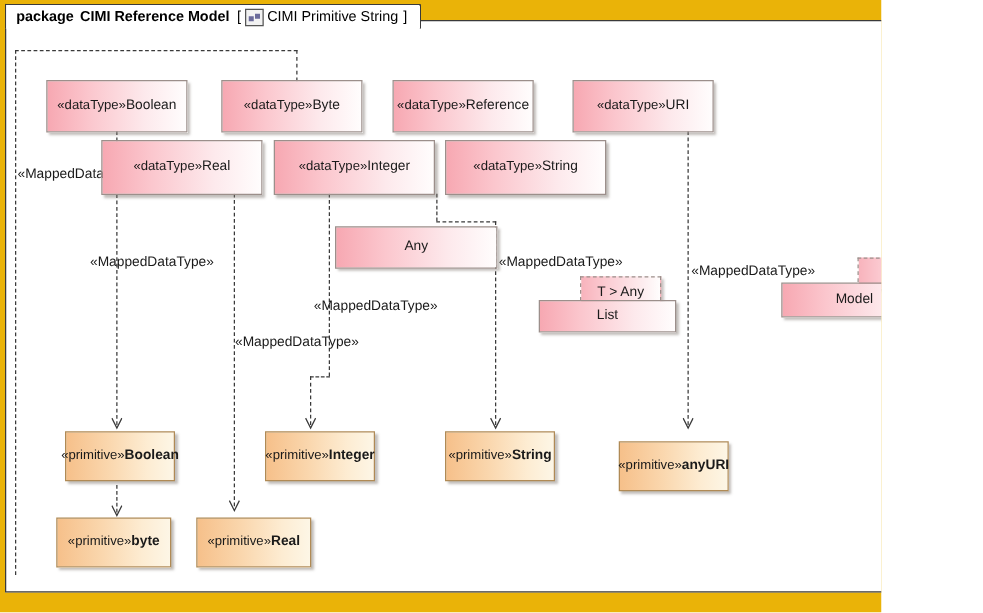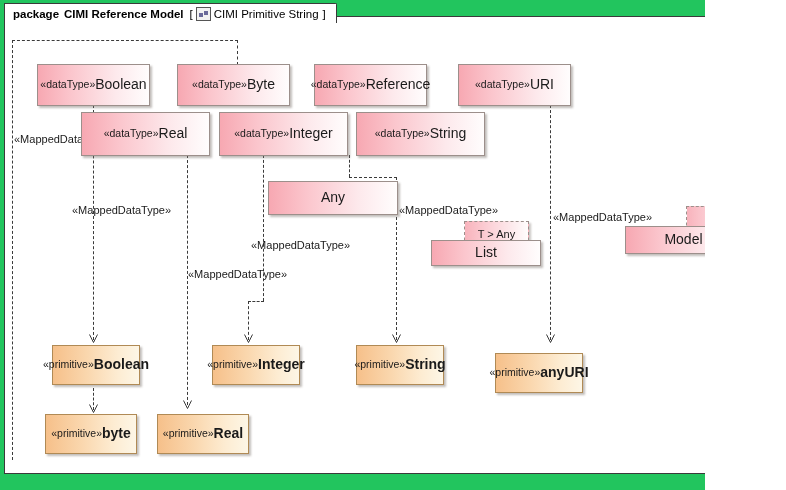--- a/index.html
+++ b/index.html
@@ -8,21 +8,21 @@
     background: #ffffff;
   }
   body {
     font-family: "Liberation Sans", sans-serif;
     -webkit-font-smoothing: antialiased;
   }
   #canvas {
     position: relative;
     width: 705px;
     height: 490px;
-    background: #22c55e;
+    background: #eab308;
     overflow: hidden;
   }
 
   
   .pkg-frame {
     position: absolute;
     left: 4px;
     top: 16px;
     width: 776px;
     height: 458px;
@@ -99,21 +99,21 @@
     background: linear-gradient(to right, #f7a8b2 0%, #fbc6cd 30%, #fde9ec 70%, #fffdfd 100%);
   }
   .node.primitive {
     background: linear-gradient(to right, #f6c08a 0%, #fad7ae 40%, #fdecd2 75%, #fdf6e6 100%);
     border: 1px solid #b08a55;
   }
   .node .stereo {
     font-size: 10.5px;
     font-weight: normal;
   }
-  .node .nm { font-size: 14px; }
+  .node .nm { font-size: 11px; }
   .node.primitive .nm { font-weight: bold; }
 
   
   .tparam {
     position: absolute;
     box-sizing: border-box;
     border: 1px dashed #9c8f8b;
     background: linear-gradient(to right, #f8b3bc 0%, #fcd2d8 40%, #fdeef0 80%, #fffdfd 100%);
     box-shadow: 2px 2px 2px rgba(120,110,105,0.40);
     display: flex;

